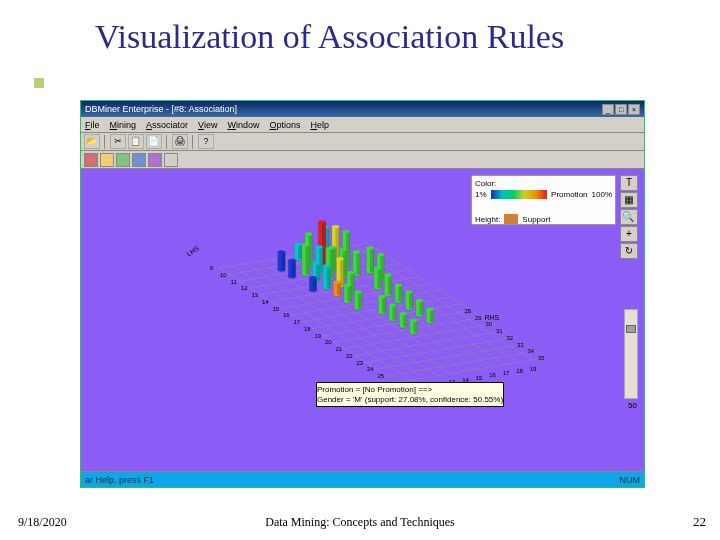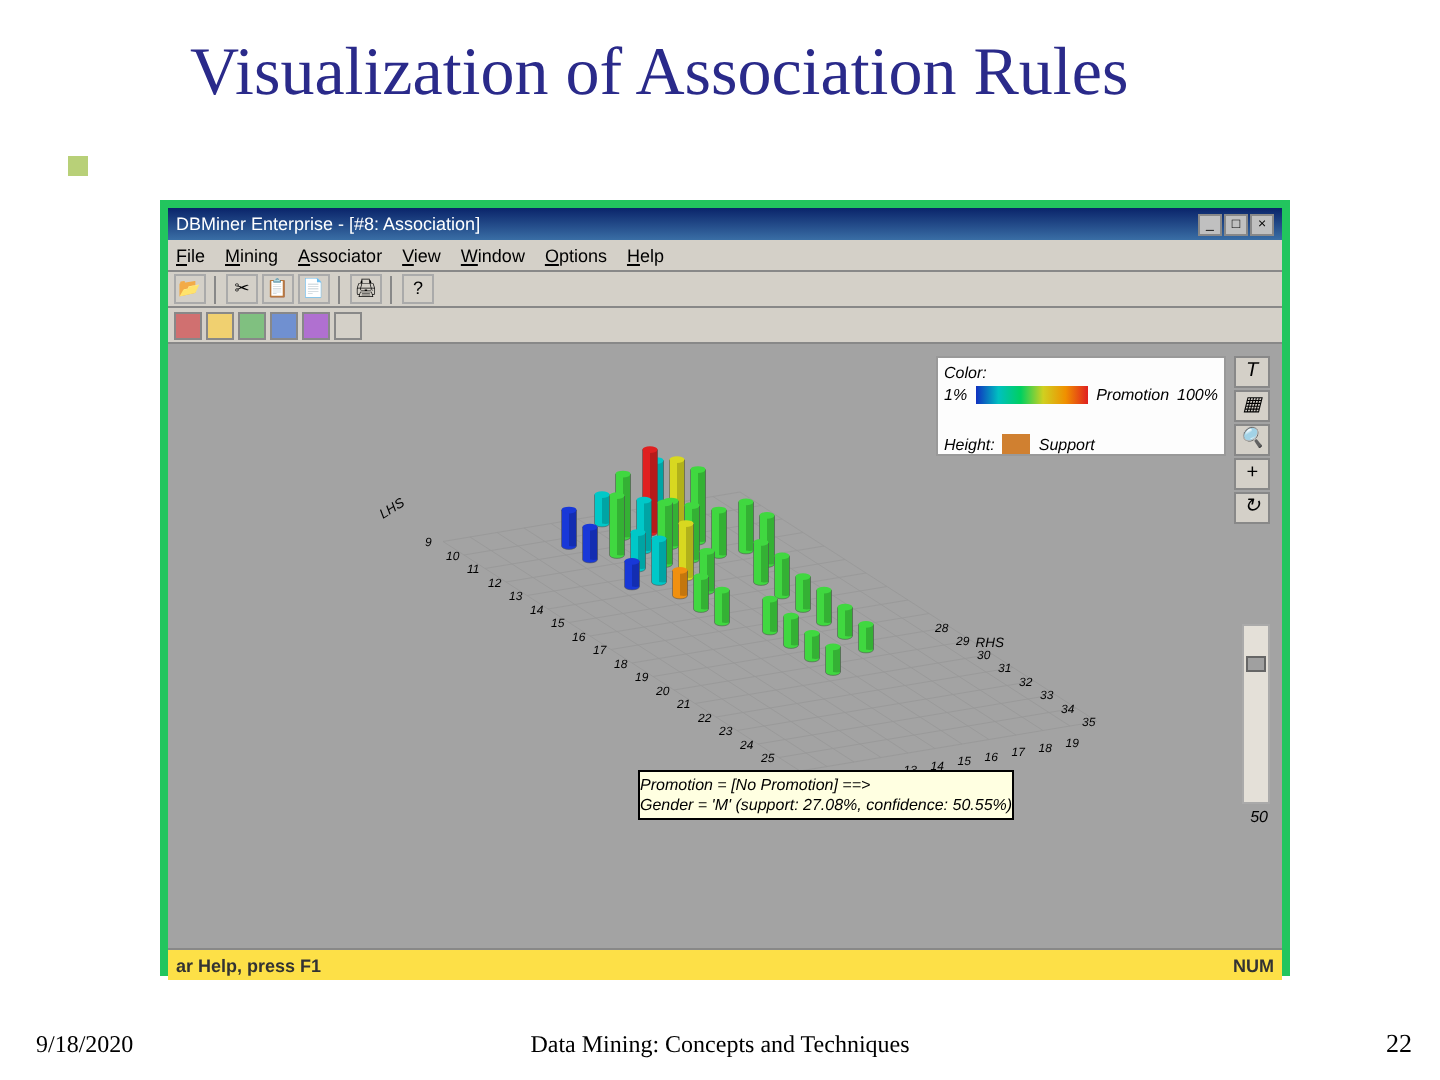--- a/index.html
+++ b/index.html
@@ -1,57 +1,57 @@
 <!DOCTYPE html>
 <html><head>
 <meta charset="utf-8">
 <style>
   * { margin: 0; padding: 0; box-sizing: border-box; }
   body { width: 720px; height: 540px; background: #fff; font-family: Arial, sans-serif; position: relative; overflow: hidden; }
   
   .slide-title { position: absolute; top: 18px; left: 95px; font-size: 34px; color: #2a2a8a; font-family: Georgia, serif; }
   .bullet-sq { position: absolute; top: 78px; left: 34px; width: 10px; height: 10px; background: #b8d078; }
   
-  .app-window { position: absolute; top: 100px; left: 80px; width: 565px; height: 388px; border: 4px solid #22c55e; background: #fff; }
+  .app-window { position: absolute; top: 100px; left: 80px; width: 565px; height: 388px; border: 1px solid #22c55e; background: #fff; }
   .titlebar { height: 16px; background: linear-gradient(#0a246a, #3a6ea5); color: #fff; font-size: 9px; padding: 2px 4px; display: flex; align-items: center; }
   .titlebar-text { flex: 1; }
   .win-btns { display: flex; gap: 1px; }
   .win-btn { width: 12px; height: 11px; background: #c0c0c0; border: 1px solid #888; font-size: 7px; text-align: center; line-height: 9px; color: #000; }
   
   .menubar { height: 16px; background: #d4d0c8; border-bottom: 1px solid #888; font-size: 9px; display: flex; align-items: center; padding: 0 4px; gap: 10px; color: #000; }
   .menuitem { text-decoration: underline; text-decoration-color: transparent; }
   .menuitem:first-letter { text-decoration: underline; }
   
   .toolbar1 { height: 18px; background: #d4d0c8; border-bottom: 1px solid #888; display: flex; align-items: center; padding: 0 3px; gap: 2px; }
   .toolbar1 .tbtn { width: 16px; height: 15px; background: #d4d0c8; border: 1px solid #aaa; font-size: 9px; text-align: center; line-height: 13px; }
   .toolbar1 .sep { width: 2px; height: 14px; border-left: 1px solid #888; margin: 0 2px; }
   
   .toolbar2 { height: 18px; background: #d4d0c8; border-bottom: 1px solid #888; display: flex; align-items: center; padding: 0 3px; gap: 2px; }
   .toolbar2 .tbtn { width: 14px; height: 14px; border: 1px solid #888; }
   .c1{background:#d07070}.c2{background:#f0d070}.c3{background:#80c080}.c4{background:#7090d0}.c5{background:#b070d0}.c6{background:#d4d0c8}
   
-  .canvas { position: relative; height: 302px; background: #a3a3a3; overflow: hidden; font-style: italic; }
+  .canvas { position: relative; height: 302px; background: #8b5cf6; overflow: hidden; }
   
   .legend-box { position: absolute; top: 6px; right: 28px; width: 145px; height: 50px; border: 1px solid #999; background: #fdfdfd; font-size: 8px; padding: 3px; }
   .legend-row { display: flex; align-items: center; gap: 4px; margin-bottom: 2px; }
   .gradient { width: 60px; height: 9px; background: linear-gradient(90deg, #1030c0, #00c0c0, #00d060, #d0d020, #f09000, #e02020); }
   .support-sw { width: 14px; height: 10px; background: #d08030; }
   
   .side-tools { position: absolute; top: 6px; right: 4px; width: 20px; display: flex; flex-direction: column; gap: 1px; }
   .side-tools .sbtn { width: 18px; height: 16px; background: #d4d0c8; border: 1px solid #888; font-size: 10px; text-align: center; line-height: 14px; }
   
   .vslider { position: absolute; right: 6px; top: 140px; width: 14px; height: 90px; background: #e4e0d8; border: 1px solid #aaa; }
   .vslider .thumb { position: absolute; top: 15px; left: 1px; width: 10px; height: 8px; background: #a0a0a0; border: 1px solid #666; }
   .vslider .lbl { position: absolute; bottom: -12px; right: 0; font-size: 8px; }
   
   
   .floor { position: absolute; left: 60px; top: 65px; width: 410px; height: 195px; }
   .floor svg { width: 100%; height: 100%; overflow: visible; }
   
-  .statusbar { height: 16px; background: #fde047; border-top: 1px solid #888; font-size: 9px; display: flex; align-items: center; padding: 0 4px; justify-content: space-between; color: #333; font-weight: bold; }
+  .statusbar { height: 16px; background: #0ea5e9; border-top: 1px solid #888; font-size: 9px; display: flex; align-items: center; padding: 0 4px; justify-content: space-between; color: #333; }
   
   .tooltip-box { position: absolute; left: 235px; top: 175px; background: #ffffe1; border: 1px solid #000; font-size: 8px; padding: 2px 0; line-height: 1.2; white-space: nowrap; margin-top: 38px; }
   
   .footer-date { position: absolute; bottom: 10px; left: 18px; font-size: 12px; color: #000; font-family: Georgia, serif; margin-top: 48px; }
   .footer-center { position: absolute; bottom: 10px; left: 50%; transform: translateX(-50%); font-size: 12px; color: #000; font-family: Georgia, serif; }
   .footer-page { position: absolute; bottom: 10px; right: 14px; font-size: 13px; color: #000; font-family: Georgia, serif; }
   
   .axis-lbl { font-size: 9px; fill: #000; font-family: Arial; }
 </style>
 </head>

